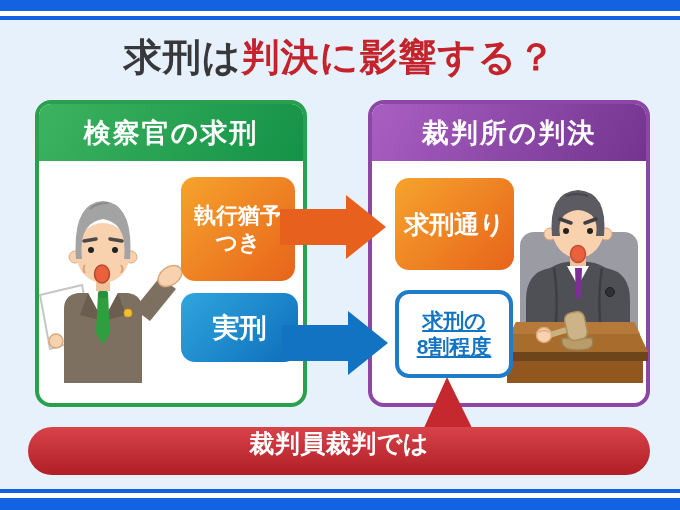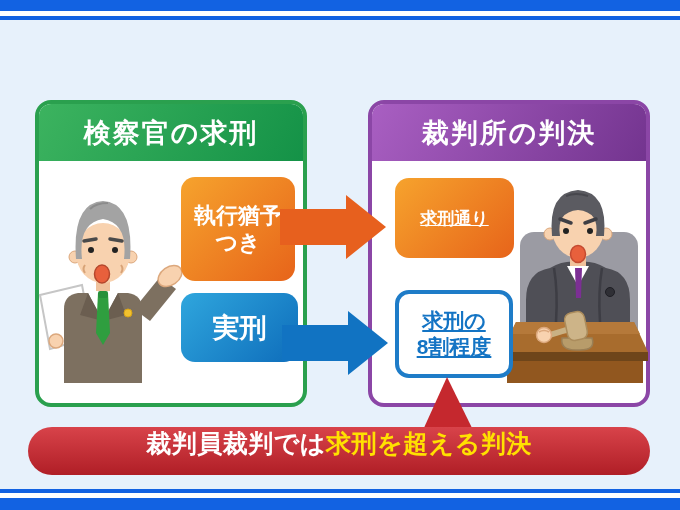--- a/index.html
+++ b/index.html
@@ -43,22 +43,22 @@
   .lbox{
     display:flex;align-items:center;justify-content:center;text-align:center;
     font-weight:bold;color:#ffffff;border-radius:14px;z-index:3;
     white-space:pre-line;
     margin-left:7px;
   }
   .box-orange-l{left:174px;top:177px;width:114px;height:104px;font-size:22px;line-height:27px;
     background:linear-gradient(135deg,#f6a32d 0%,#e7641a 100%);}
   .box-blue-l{left:174px;top:293px;width:117px;height:69px;font-size:27px;
     background:linear-gradient(135deg,#2fa6dd 0%,#0e6dbb 100%);}
-  .box-orange-r{left:388px;top:178px;width:119px;height:80px;font-size:17px;
-    background:linear-gradient(135deg,#f6a32d 0%,#e7641a 100%);text-decoration:underline;}
+  .box-orange-r{left:388px;top:178px;width:119px;height:92px;font-size:25px;
+    background:linear-gradient(135deg,#f6a32d 0%,#e7641a 100%);}
   .box-white-r{left:388px;top:290px;width:118px;height:88px;font-size:21px;line-height:26px;
     background:#ffffff;border:4px solid #1e7cc8;box-sizing:border-box;color:#1474c4;text-decoration:underline;}
   .arrow{z-index:4;}
   .callout-triangle{z-index:5;}
   .illus{z-index:2;}
   
   .banner{
     left:28px;top:427px;width:622px;height:48px;border-radius:24px;
     background:linear-gradient(180deg,#d8434a 0%,#b01e26 100%);
     display:flex;justify-content:center;
@@ -72,20 +72,21 @@
 
 <div class="stage">
 
   <div class="abs bar bar-top"></div>
   <div class="abs stripe-white white-top"></div>
   <div class="abs bar line-top"></div>
   <div class="abs bar line-bottom"></div>
   <div class="abs stripe-white white-bottom"></div>
   <div class="abs bar bar-bottom"></div>
 
+  <div class="abs title"><span class="t-dark">求刑は</span><span class="t-red">判決に影響する？</span></div>
 
   <div class="abs panel panel-left">
     <div class="panel-header header-green">検察官の求刑</div>
   </div>
 
   <div class="abs panel panel-right">
     <div class="panel-header header-purple">裁判所の判決</div>
   </div>
 
   <svg class="abs illus" style="left:38px;top:175px;" width="152" height="232" viewBox="0 0 152 232">
@@ -186,16 +187,15 @@
   <svg class="abs arrow" style="left:282px;top:310px;" width="108" height="66" viewBox="0 0 108 66">
     <polygon points="0,15 66,15 66,1 106,33 66,65 66,51 0,51" fill="#1173c2"></polygon>
   </svg>
 
   <svg class="abs callout-triangle" style="left:423px;top:377px;" width="50" height="53" viewBox="0 0 50 53">
     <polygon points="24,0 50,53 0,53" fill="#c5282e"></polygon>
   </svg>
 
   <div class="abs banner">
       <span>裁判員裁判では</span>
-      <span class="seg-yellow">求刑を超える判決</span>
     </div>
 
 </div>
 
 </body></html>

